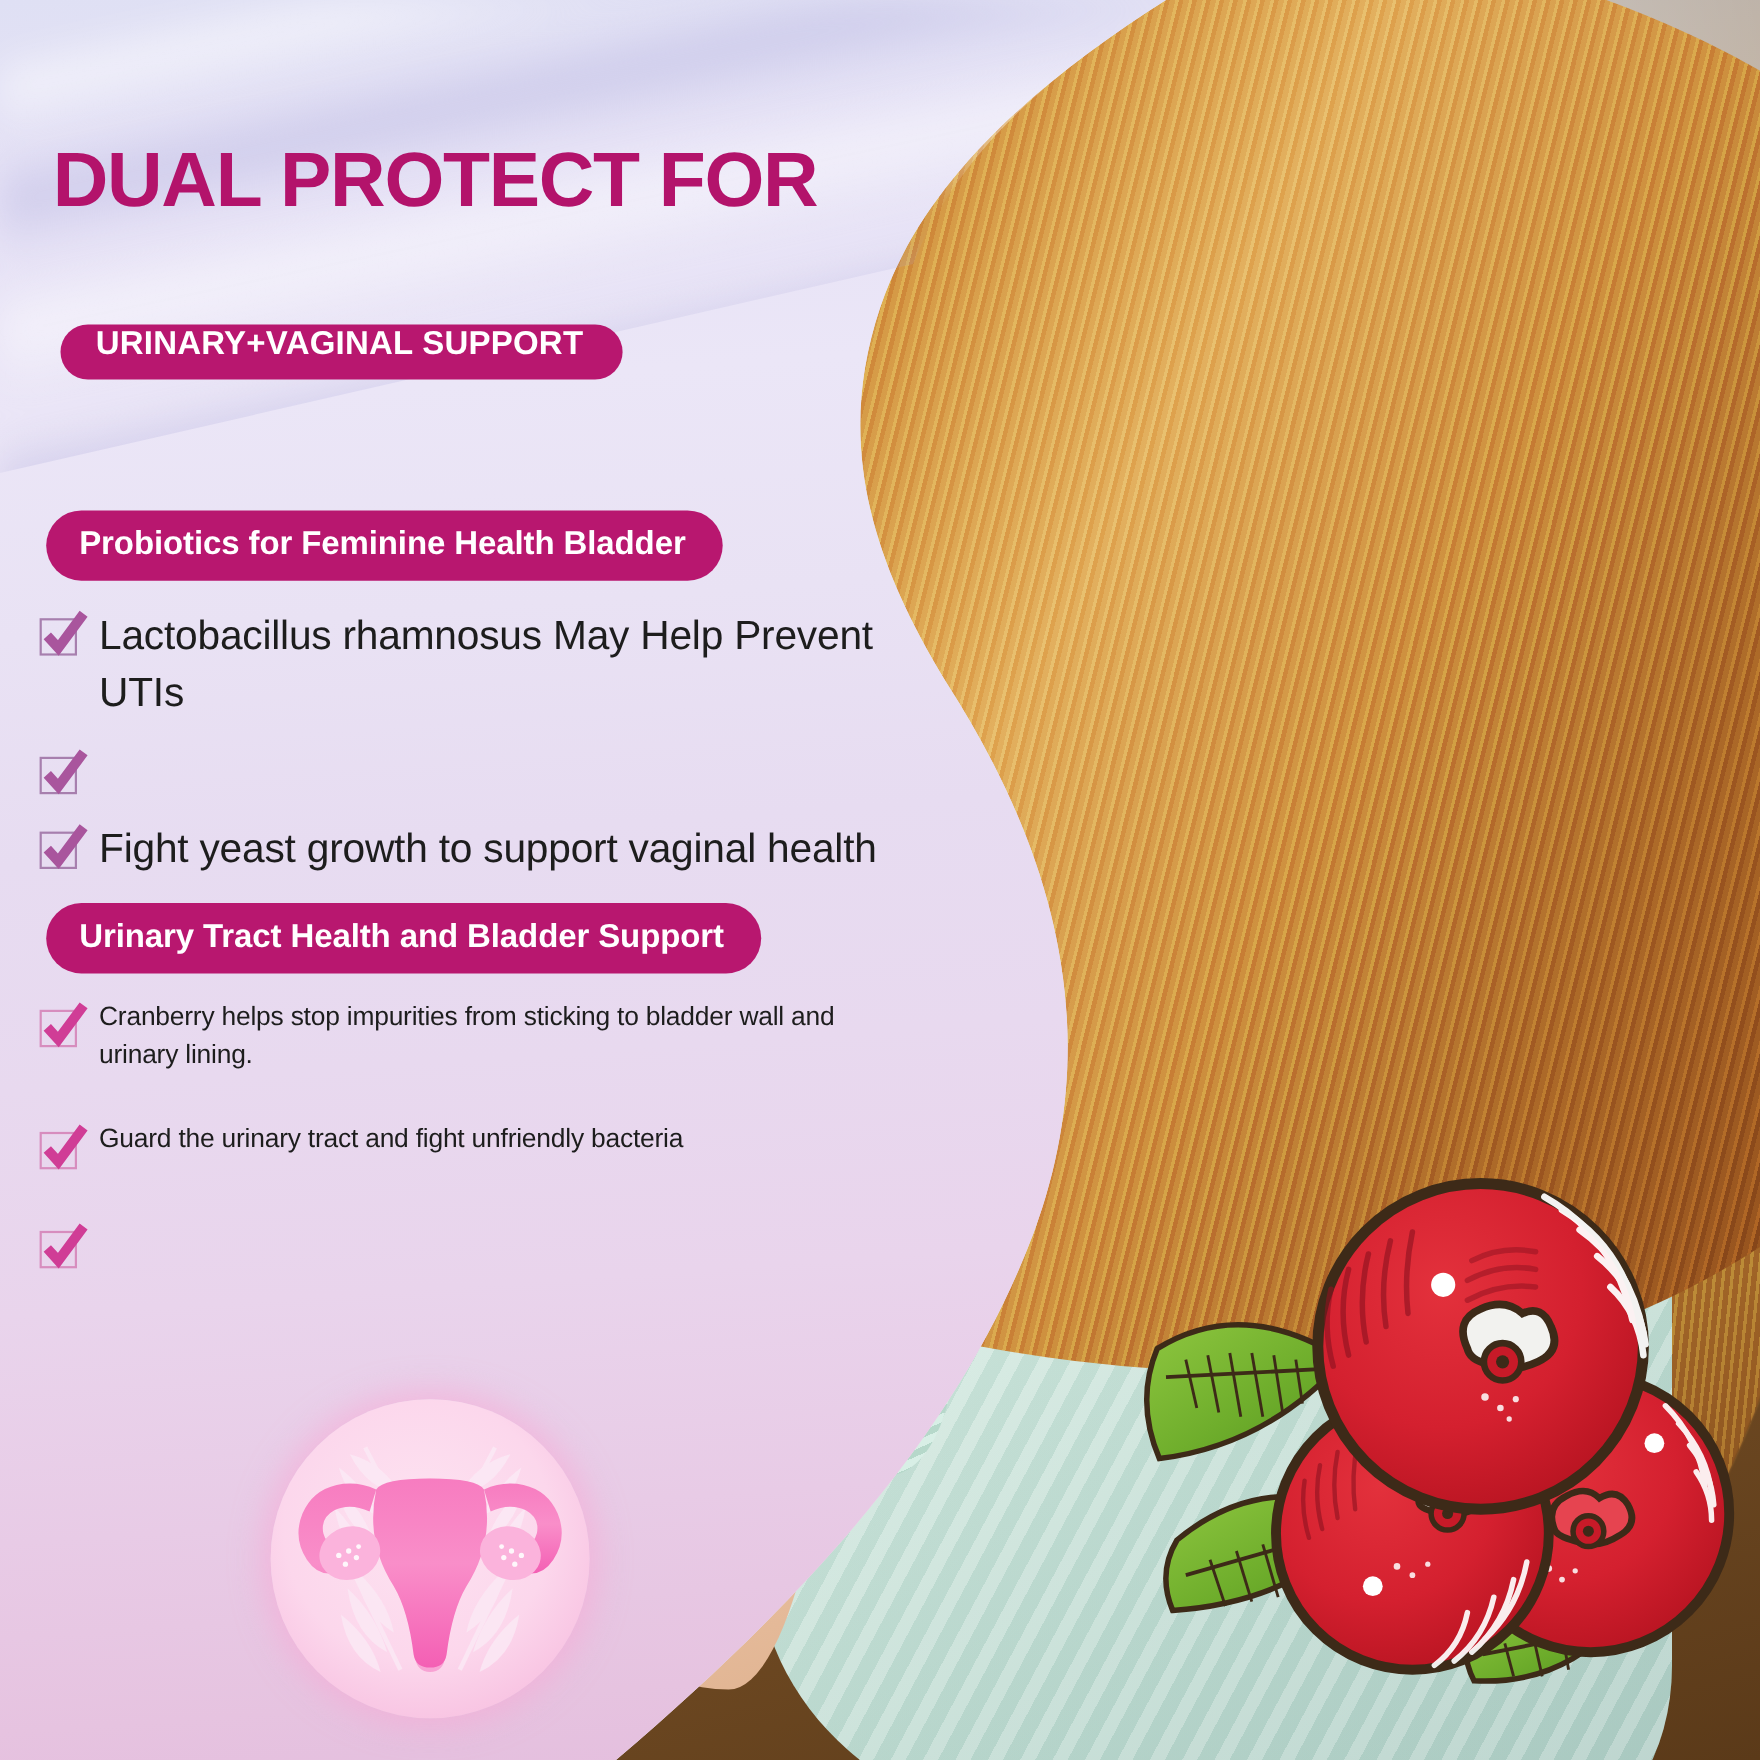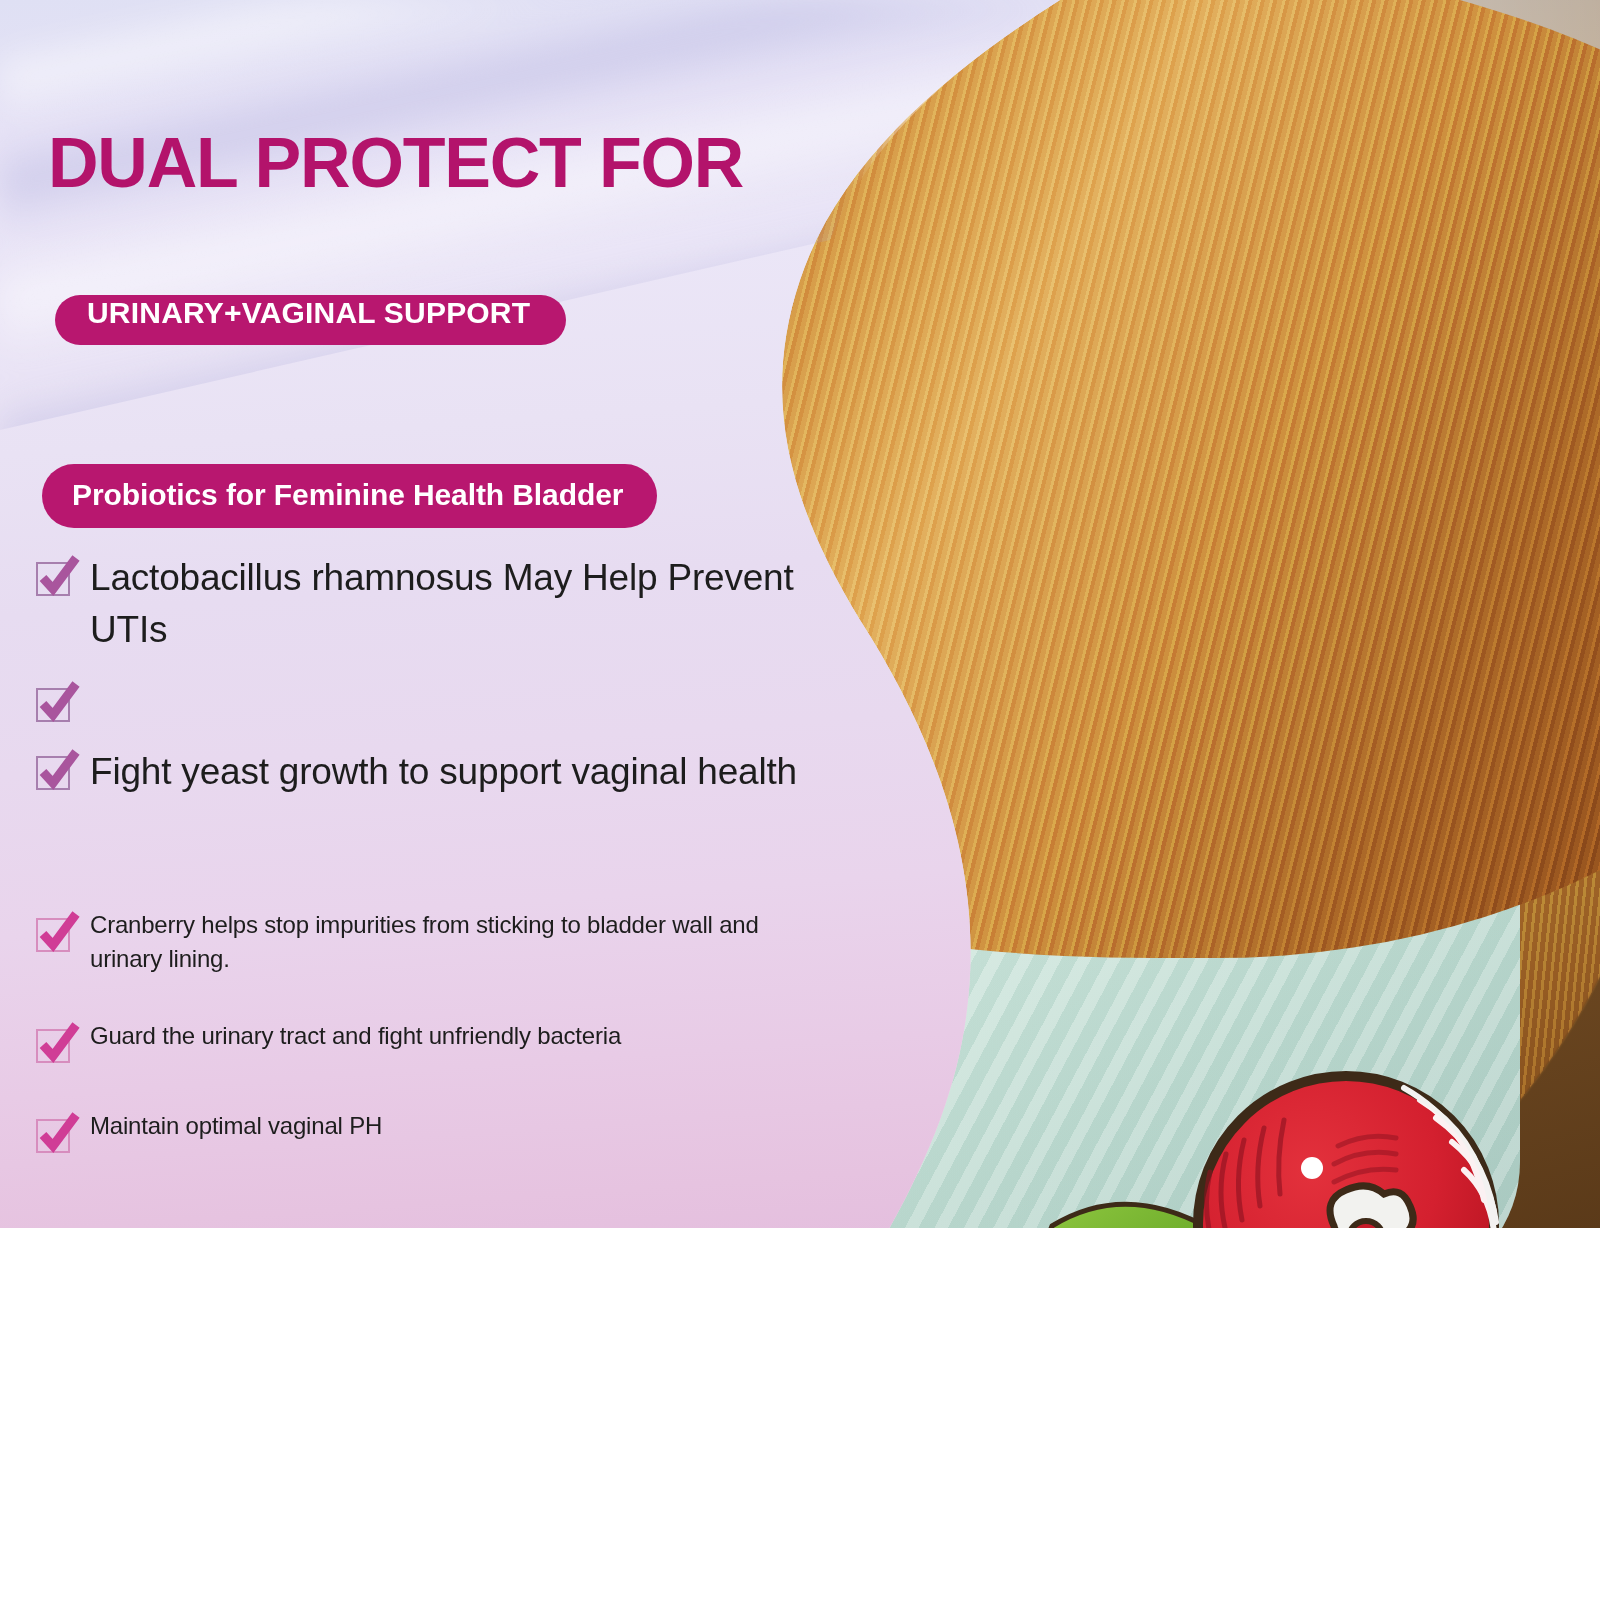--- a/index.html
+++ b/index.html
@@ -3,21 +3,21 @@
 <meta charset="utf-8">
 <title>Dual Protect For Women Health</title>
 <style>
   html,body{margin:0;padding:0;}
   body{
     width:1600px;height:1600px;
     font-family:"Liberation Sans","DejaVu Sans",sans-serif;
     overflow:hidden;
   }
   #poster{
-    position:relative;width:1600px;height:1228px;overflow:hidden;
+    position:relative;width:1600px;height:1600px;overflow:hidden;
     background:#e5e5e5;
   }
 
   
   .photo-layer{
     position:absolute;inset:0;
     clip-path:path("M 1600 0 L 1600 1600 L 560 1600 C 760 1430 880 1280 940 1120 C 1010 930 950 760 860 620 C 790 505 760 400 800 280 C 840 160 950 70 1060 0 Z");
   }
   .photo{
     position:absolute;inset:0;
@@ -301,20 +301,21 @@
         <span class="chk">
           <span class="box"></span>
           <svg viewBox="0 0 48 48">
               <path class="mark" d="M 9 24 L 19 35 L 42 4"></path>
             </svg>
         </span>
         <span class="btext">Fight yeast growth to support vaginal health</span>
       </div>
     </div>
 
+    <div class="pill sec-pill" id="sec2-pill">Urinary Tract Health and Bladder Support</div>
 
     <div class="bullets" id="sec2-bullets">
       <div class="bullet">
         <span class="chk">
           <span class="box"></span>
           <svg viewBox="0 0 48 48">
               <path class="mark" d="M 9 24 L 19 35 L 42 4"></path>
             </svg>
         </span>
         <span class="btext">Cranberry helps stop impurities from sticking to bladder wall and urinary lining.</span>
@@ -328,21 +329,20 @@
         </span>
         <span class="btext">Guard the urinary tract and fight unfriendly bacteria</span>
       </div>
       <div class="bullet">
         <span class="chk">
           <span class="box"></span>
           <svg viewBox="0 0 48 48">
               <path class="mark" d="M 9 24 L 19 35 L 42 4"></path>
             </svg>
         </span>
-        <span class="btext">Maintain optimal vaginal PH</span>
       </div>
     </div>
   </div>
 
   <div class="badge">
     <svg viewBox="0 0 290 290">
       <defs>
         <linearGradient id="ug" x1="0" y1="0" x2="0" y2="1">
           <stop offset="0%" stop-color="#f77cc0"></stop>
           <stop offset="45%" stop-color="#f98ec9"></stop>

